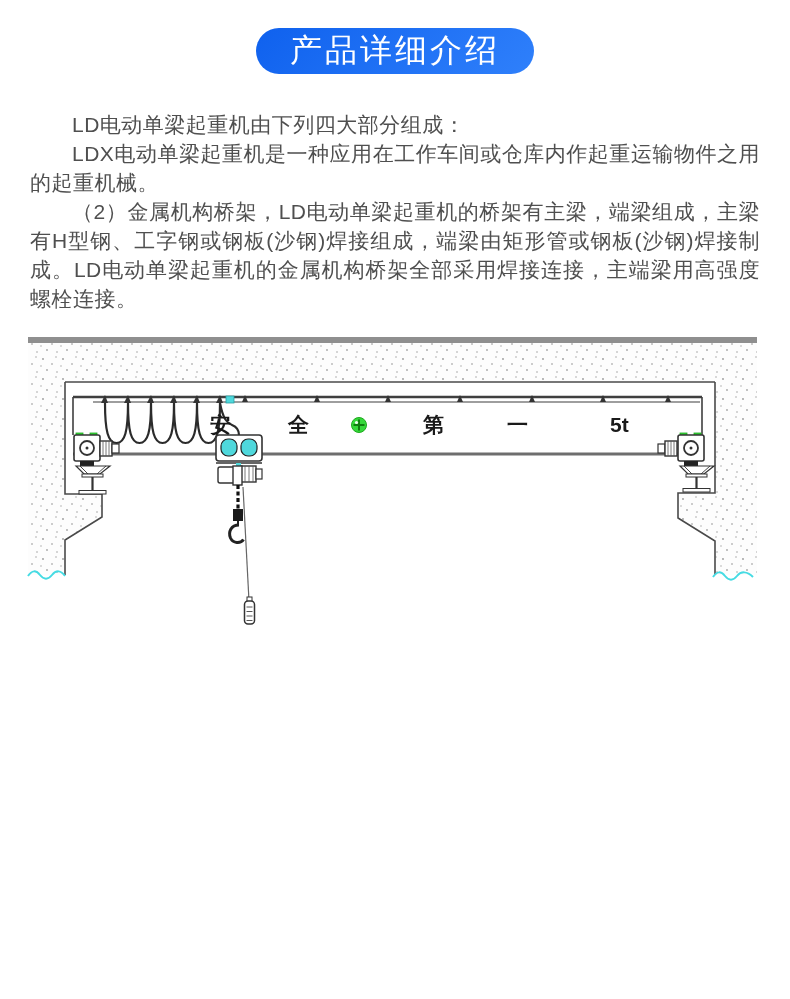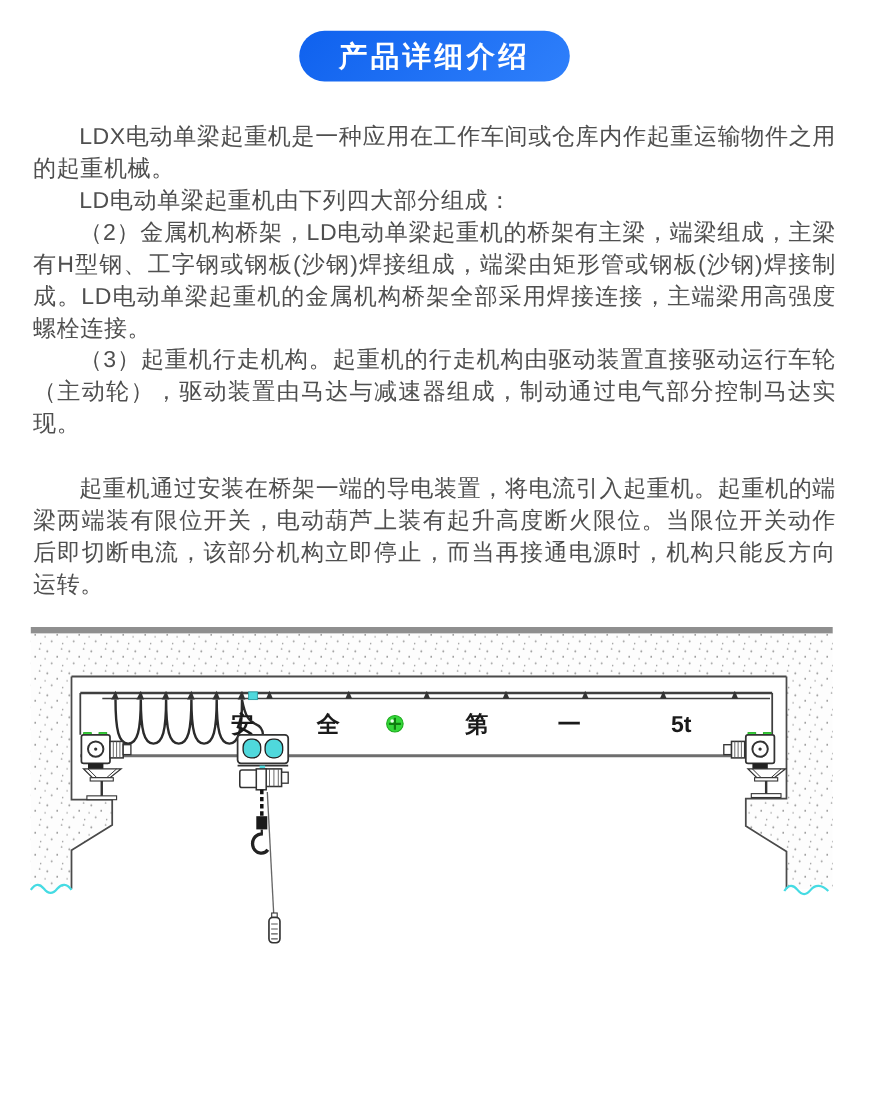--- a/index.html
+++ b/index.html
@@ -4,45 +4,43 @@
 <style>
   html,body{margin:0;padding:0;background:#ffffff;}
   body{
     width:790px;height:999px;overflow:hidden;position:relative;
     font-family:"Liberation Sans","DejaVu Sans",sans-serif;
   }
   .title-wrap{display:flex;justify-content:center;padding-top:28px;}
   .title-pill{
     min-width:246px;height:46px;border-radius:24px;
     background:linear-gradient(135deg,#0f61ee,#2f80fb);
-    color:#ffffff;font-size:26px;font-weight:700;letter-spacing:3px;
+    color:#ffffff;font-size:32px;font-weight:400;letter-spacing:3px;
     display:flex;align-items:center;justify-content:center;
     padding:0 34px;box-sizing:border-box;text-align:right;
   }
   .text-block{margin:36px 30px 0 30px;}
   .text-block p{
     margin:0;font-size:21px;line-height:29px;color:#4f4f4f;
     text-indent:2em;letter-spacing:0.5px;text-align:justify;
   }
   .text-block p.spaced{margin-top:30px;}
   .diagram-wrap{margin-top:22px;margin-left:20px;width:750px;height:296px;}
 </style>
 </head>
 <body>
 
 <div class="title-wrap">
   <div class="title-pill">产品详细介绍</div>
 </div>
 
 <div class="text-block">
+  <p>LD电动单梁起重机由下列四大部分组成：</p>
   <p>LDX电动单梁起重机是一种应用在工作车间或仓库内作起重运输物件之用的起重机械。</p>
-  <p>LD电动单梁起重机由下列四大部分组成：</p>
   <p>（2）金属机构桥架，LD电动单梁起重机的桥架有主梁，端梁组成，主梁有H型钢、工字钢或钢板(沙钢)焊接组成，端梁由矩形管或钢板(沙钢)焊接制成。LD电动单梁起重机的金属机构桥架全部采用焊接连接，主端梁用高强度螺栓连接。</p>
-  <p>（3）起重机行走机构。起重机的行走机构由驱动装置直接驱动运行车轮（主动轮），驱动装置由马达与减速器组成，制动通过电气部分控制马达实现。</p>
-  <p class="spaced">起重机通过安装在桥架一端的导电装置，将电流引入起重机。起重机的端梁两端装有限位开关，电动葫芦上装有起升高度断火限位。当限位开关动作后即切断电流，该部分机构立即停止，而当再接通电源时，机构只能反方向运转。</p>
 </div>
 
 <div class="diagram-wrap">
 <svg width="750" height="296" viewBox="0 0 750 296" xmlns="http://www.w3.org/2000/svg">
   <defs>
     <pattern id="speckle" width="20" height="20" patternUnits="userSpaceOnUse">
       <rect width="20" height="20" fill="#fdfdfd"></rect>
       <circle cx="3" cy="4" r="0.9" fill="#9a9a9a"></circle>
       <circle cx="12" cy="9" r="0.8" fill="#8d8d8d"></circle>
       <circle cx="7" cy="15" r="0.9" fill="#a5a5a5"></circle>

